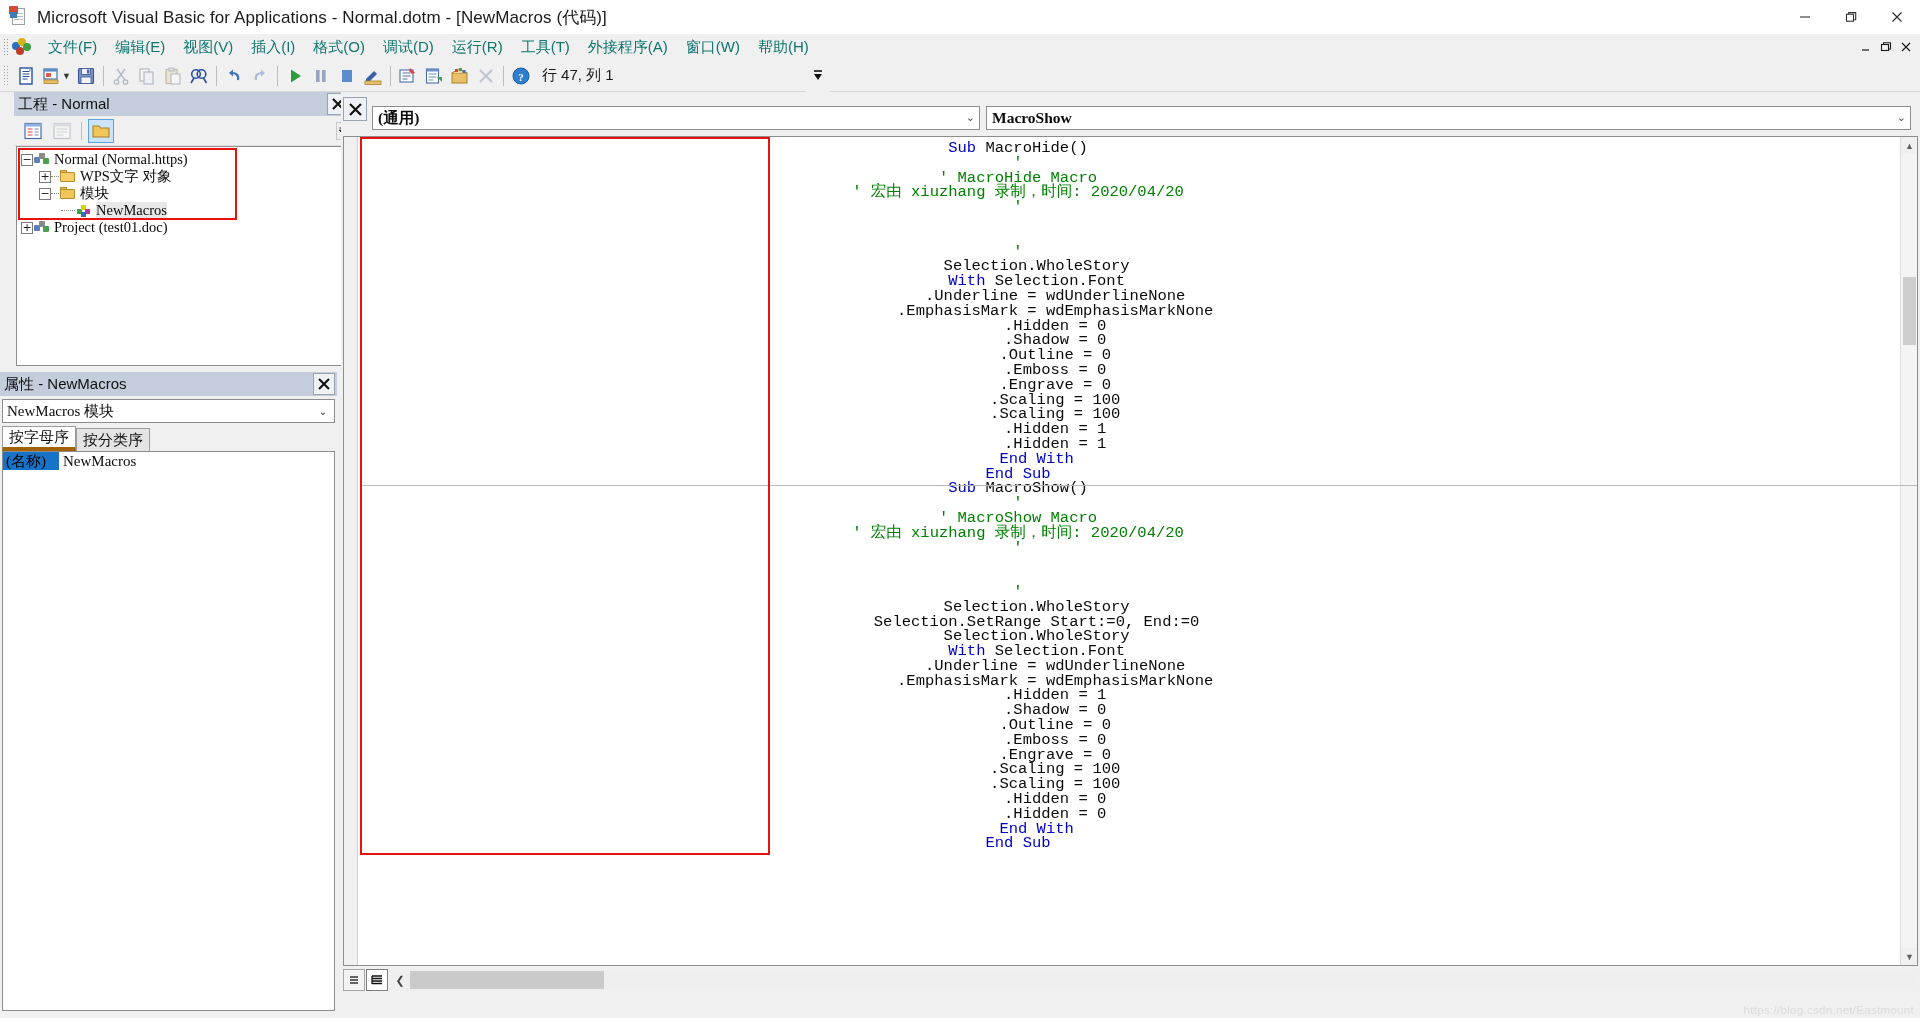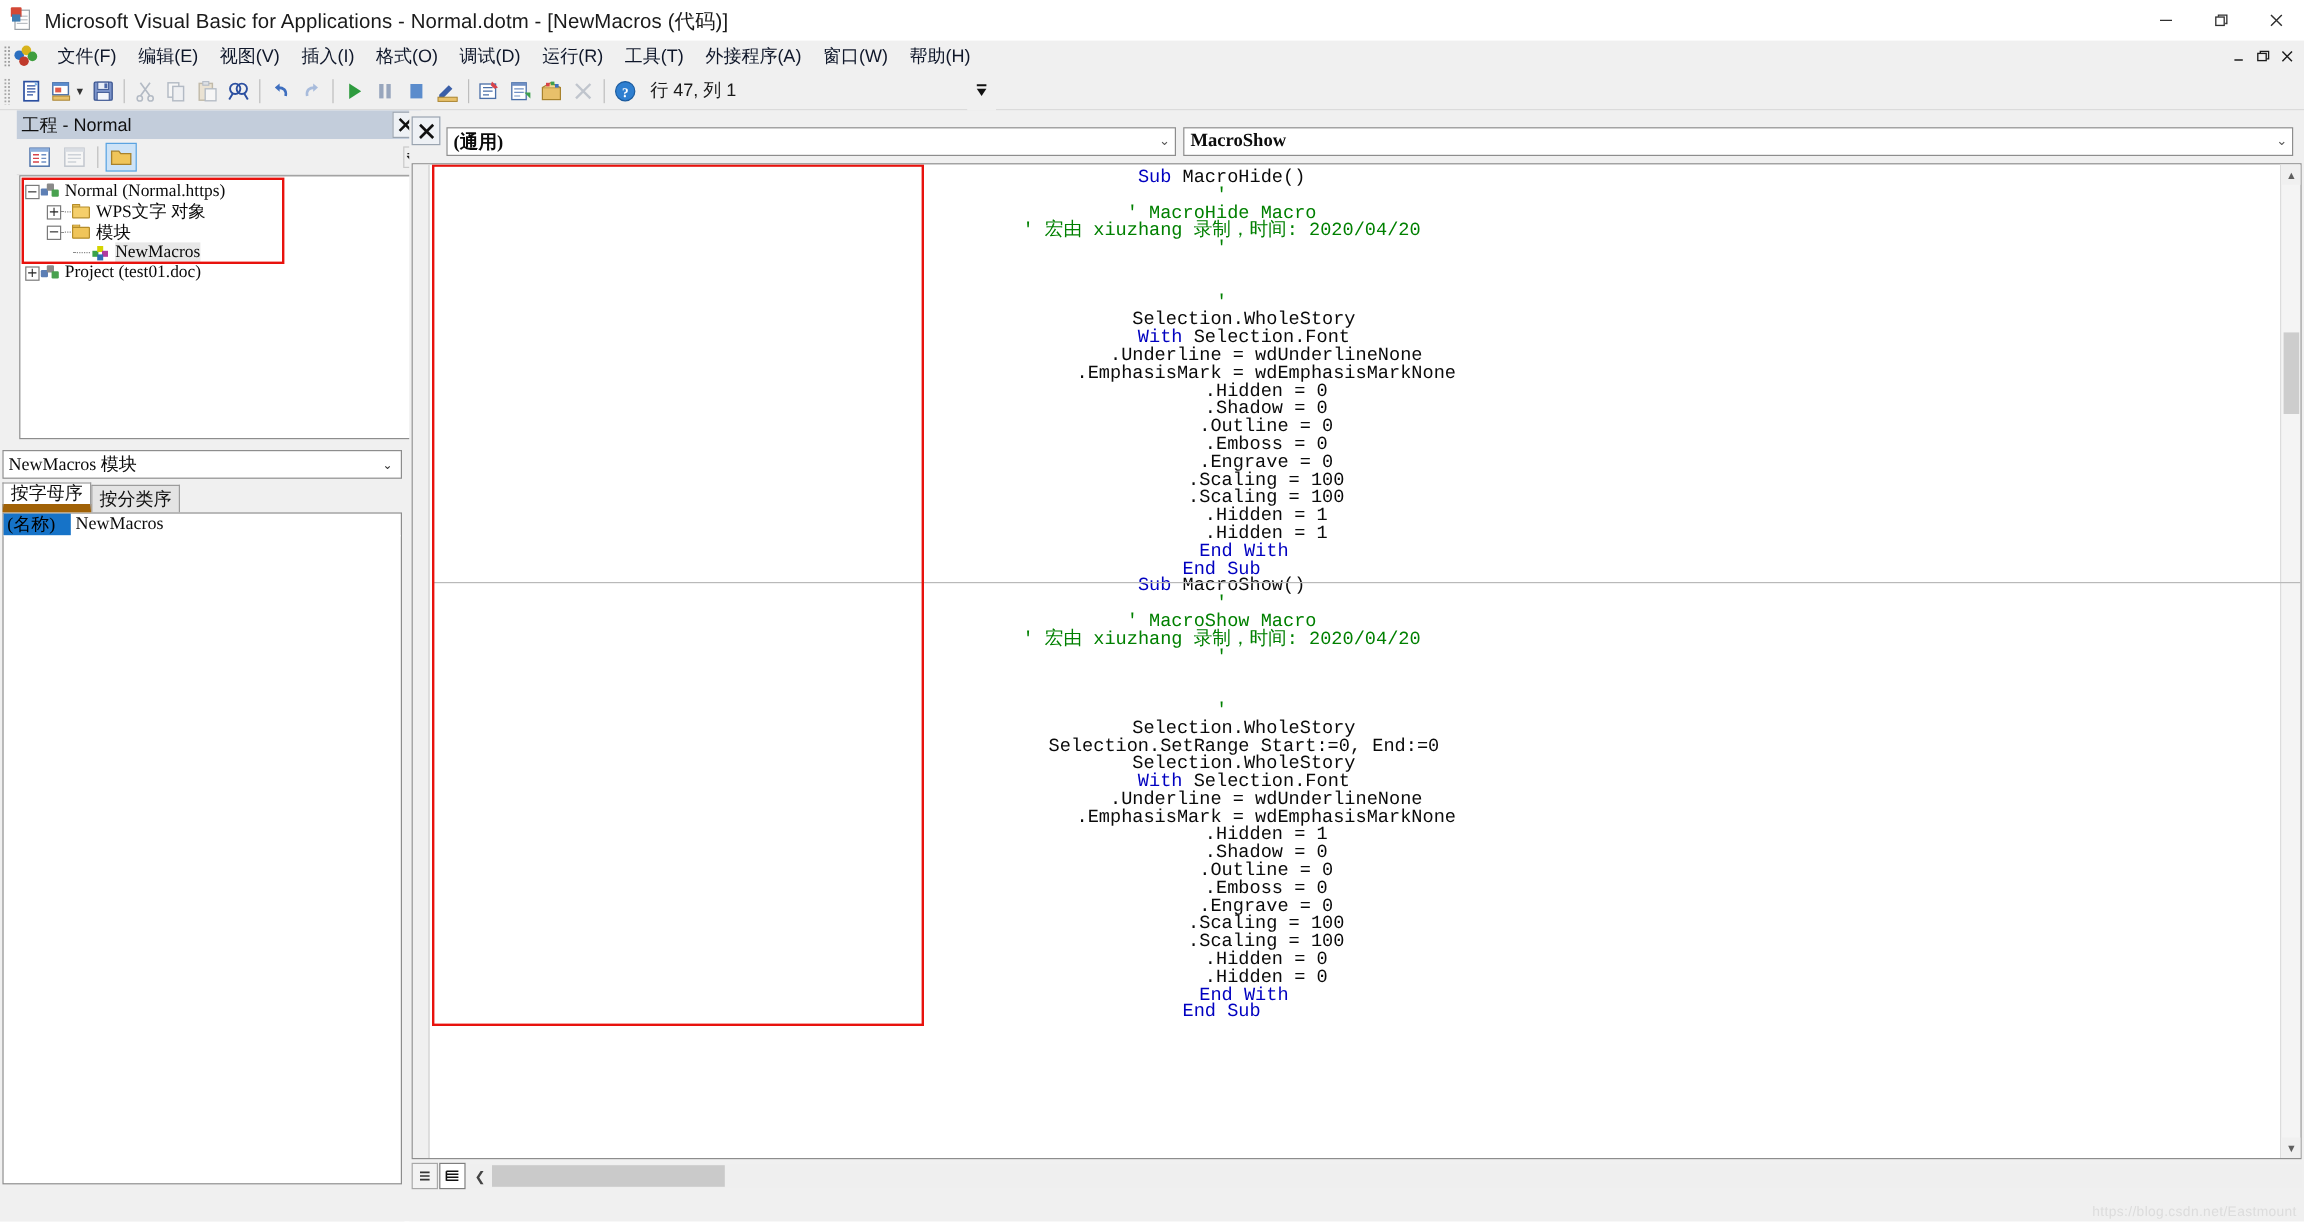--- a/index.html
+++ b/index.html
@@ -35,21 +35,21 @@
   }
   .menu-grip { width:6px; height:18px; margin-left:3px; margin-right:2px;
     background-image:radial-gradient(circle, #9b9b9b 1px, transparent 1px);
     background-size:3px 3px; }
   .vba-logo { width:22px; height:20px; position:relative; margin-right:6px; flex:none; }
   .vl { position:absolute; border-radius:50%; }
   .vl1 { left:1px; top:5px; width:8px; height:8px; background:#2b6fc0; }
   .vl2 { left:7px; top:1px; width:8px; height:8px; background:#d8b31c; }
   .vl3 { left:12px; top:6px; width:8px; height:8px; background:#3f9e3f; }
   .vl4 { left:5px; top:10px; width:8px; height:8px; background:#c03a2b; }
-  .menu-item { font-size:15px; color:#0f172a; padding:3px 9px; white-space:nowrap; }
+  .menu-item { font-size:15px; color:#0f766e; padding:3px 9px; white-space:nowrap; }
   .mdi-btns { position:absolute; right:4px; top:34px; height:26px; display:flex; align-items:center; }
   .mdi-btn { width:20px; height:20px; display:flex; align-items:center; justify-content:center; color:#1b1b1b; }
 
   
   .toolbar {
     position:absolute; left:0; top:60px; width:1920px; height:32px;
     background:#f0f0f0; display:flex; align-items:center; border-bottom:1px solid #d6d6d6;
   }
   .tb-grip { width:6px; height:22px; margin-left:3px; margin-right:4px;
     background-image:radial-gradient(circle, #a6a6a6 1px, transparent 1px);
@@ -120,21 +120,21 @@
     margin:3px 2px 0 2px; height:24px; background:#ffffff; border:1px solid #8d8d8d;
     display:flex; align-items:center; padding-left:4px; position:relative;
     font-family:"Liberation Serif", serif; font-size:15px; color:#0c0c0c;
   }
   .prop-combo .arrow { position:absolute; right:3px; top:4px; width:16px; height:15px;
         display:flex; align-items:center; justify-content:center; color:#333; font-size:10px; }
   .prop-tabs { display:flex; height:25px; margin:3px 2px 0 2px; align-items:flex-end; }
   .ptab { height:23px; padding:0 6px; display:flex; align-items:center; font-size:15px;
           background:#e4e4e4; border:1px solid #9c9c9c; border-bottom:none; color:#111;
           font-family:"Liberation Serif", serif; }
-  .ptab.active { background:#ffffff; height:25px; border-bottom:7px solid #a16207; z-index:2; }
+  .ptab.active { background:#ffffff; height:25px; border-bottom:4px solid #a16207; z-index:2; }
   .prop-grid { margin:0 2px; border:1px solid #8d8d8d; background:#ffffff; height:560px; position:relative; }
   .prop-row { display:flex; height:19px; border-bottom:1px solid #ffffff; font-family:"Liberation Serif", serif; font-size:15px; }
   .prop-key { width:56px; background:#1673c8; color:#000000; padding-left:3px; display:flex; align-items:center; flex:none; }
   .prop-val { flex:1; color:#0c0c0c; padding-left:4px; display:flex; align-items:center; }
 
   
   .code-area { position:absolute; left:341px; top:92px; width:1579px; height:926px; background:#f0f0f0; }
   .code-head { position:absolute; left:0; top:14px; width:1579px; height:26px; display:flex; align-items:center; }
   .code-close {
     position:absolute; left:2px; top:-9px; width:24px; height:24px; background:#eef1f5;
@@ -495,20 +495,28 @@
                 <div class="p3"></div>
               </div>
             <span>Project (test01.doc)</span>
           </div>
         </div>
       </div>
       <div class="redbox"></div>
     </div>
 
     <div class="prop-pane">
+      <div class="panel-title">
+        <span>属性 - NewMacros</span>
+        <div class="panel-close">
+          <svg width="14" height="14" viewBox="0 0 14 14">
+              <path d="M2 2l10 10M12 2L2 12" stroke="#111" stroke-width="2.1"></path>
+            </svg>
+        </div>
+      </div>
       <div class="prop-combo">
         <span>NewMacros 模块</span>
         <div class="arrow">⌄</div>
       </div>
       <div class="prop-tabs">
         <div class="ptab active">按字母序</div>
         <div class="ptab">按分类序</div>
       </div>
       <div class="prop-grid">
         <div class="prop-row">

